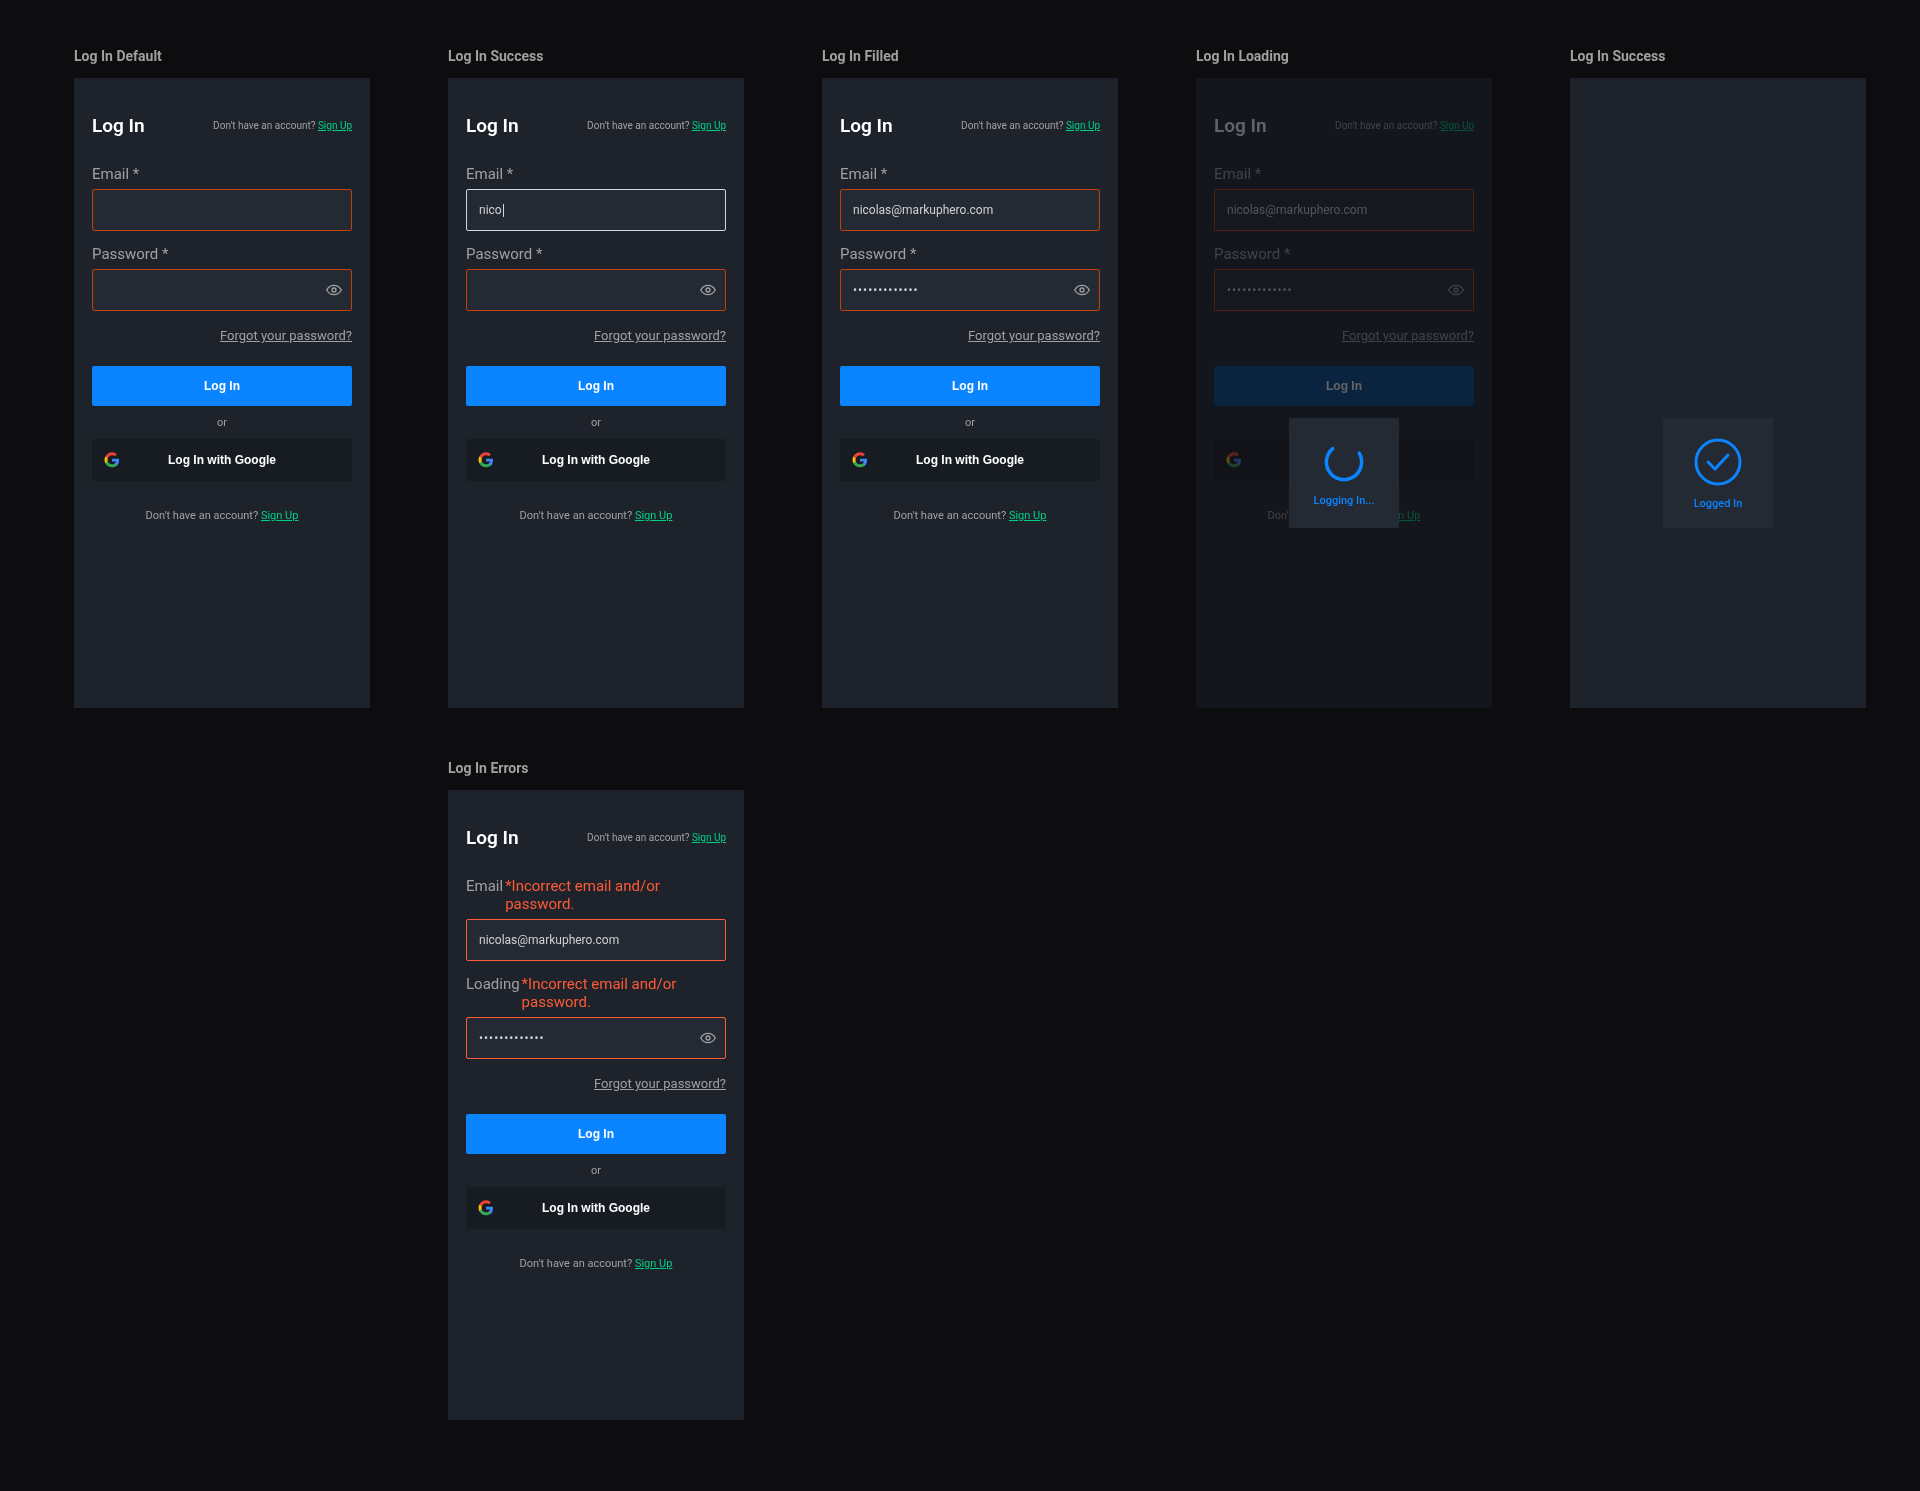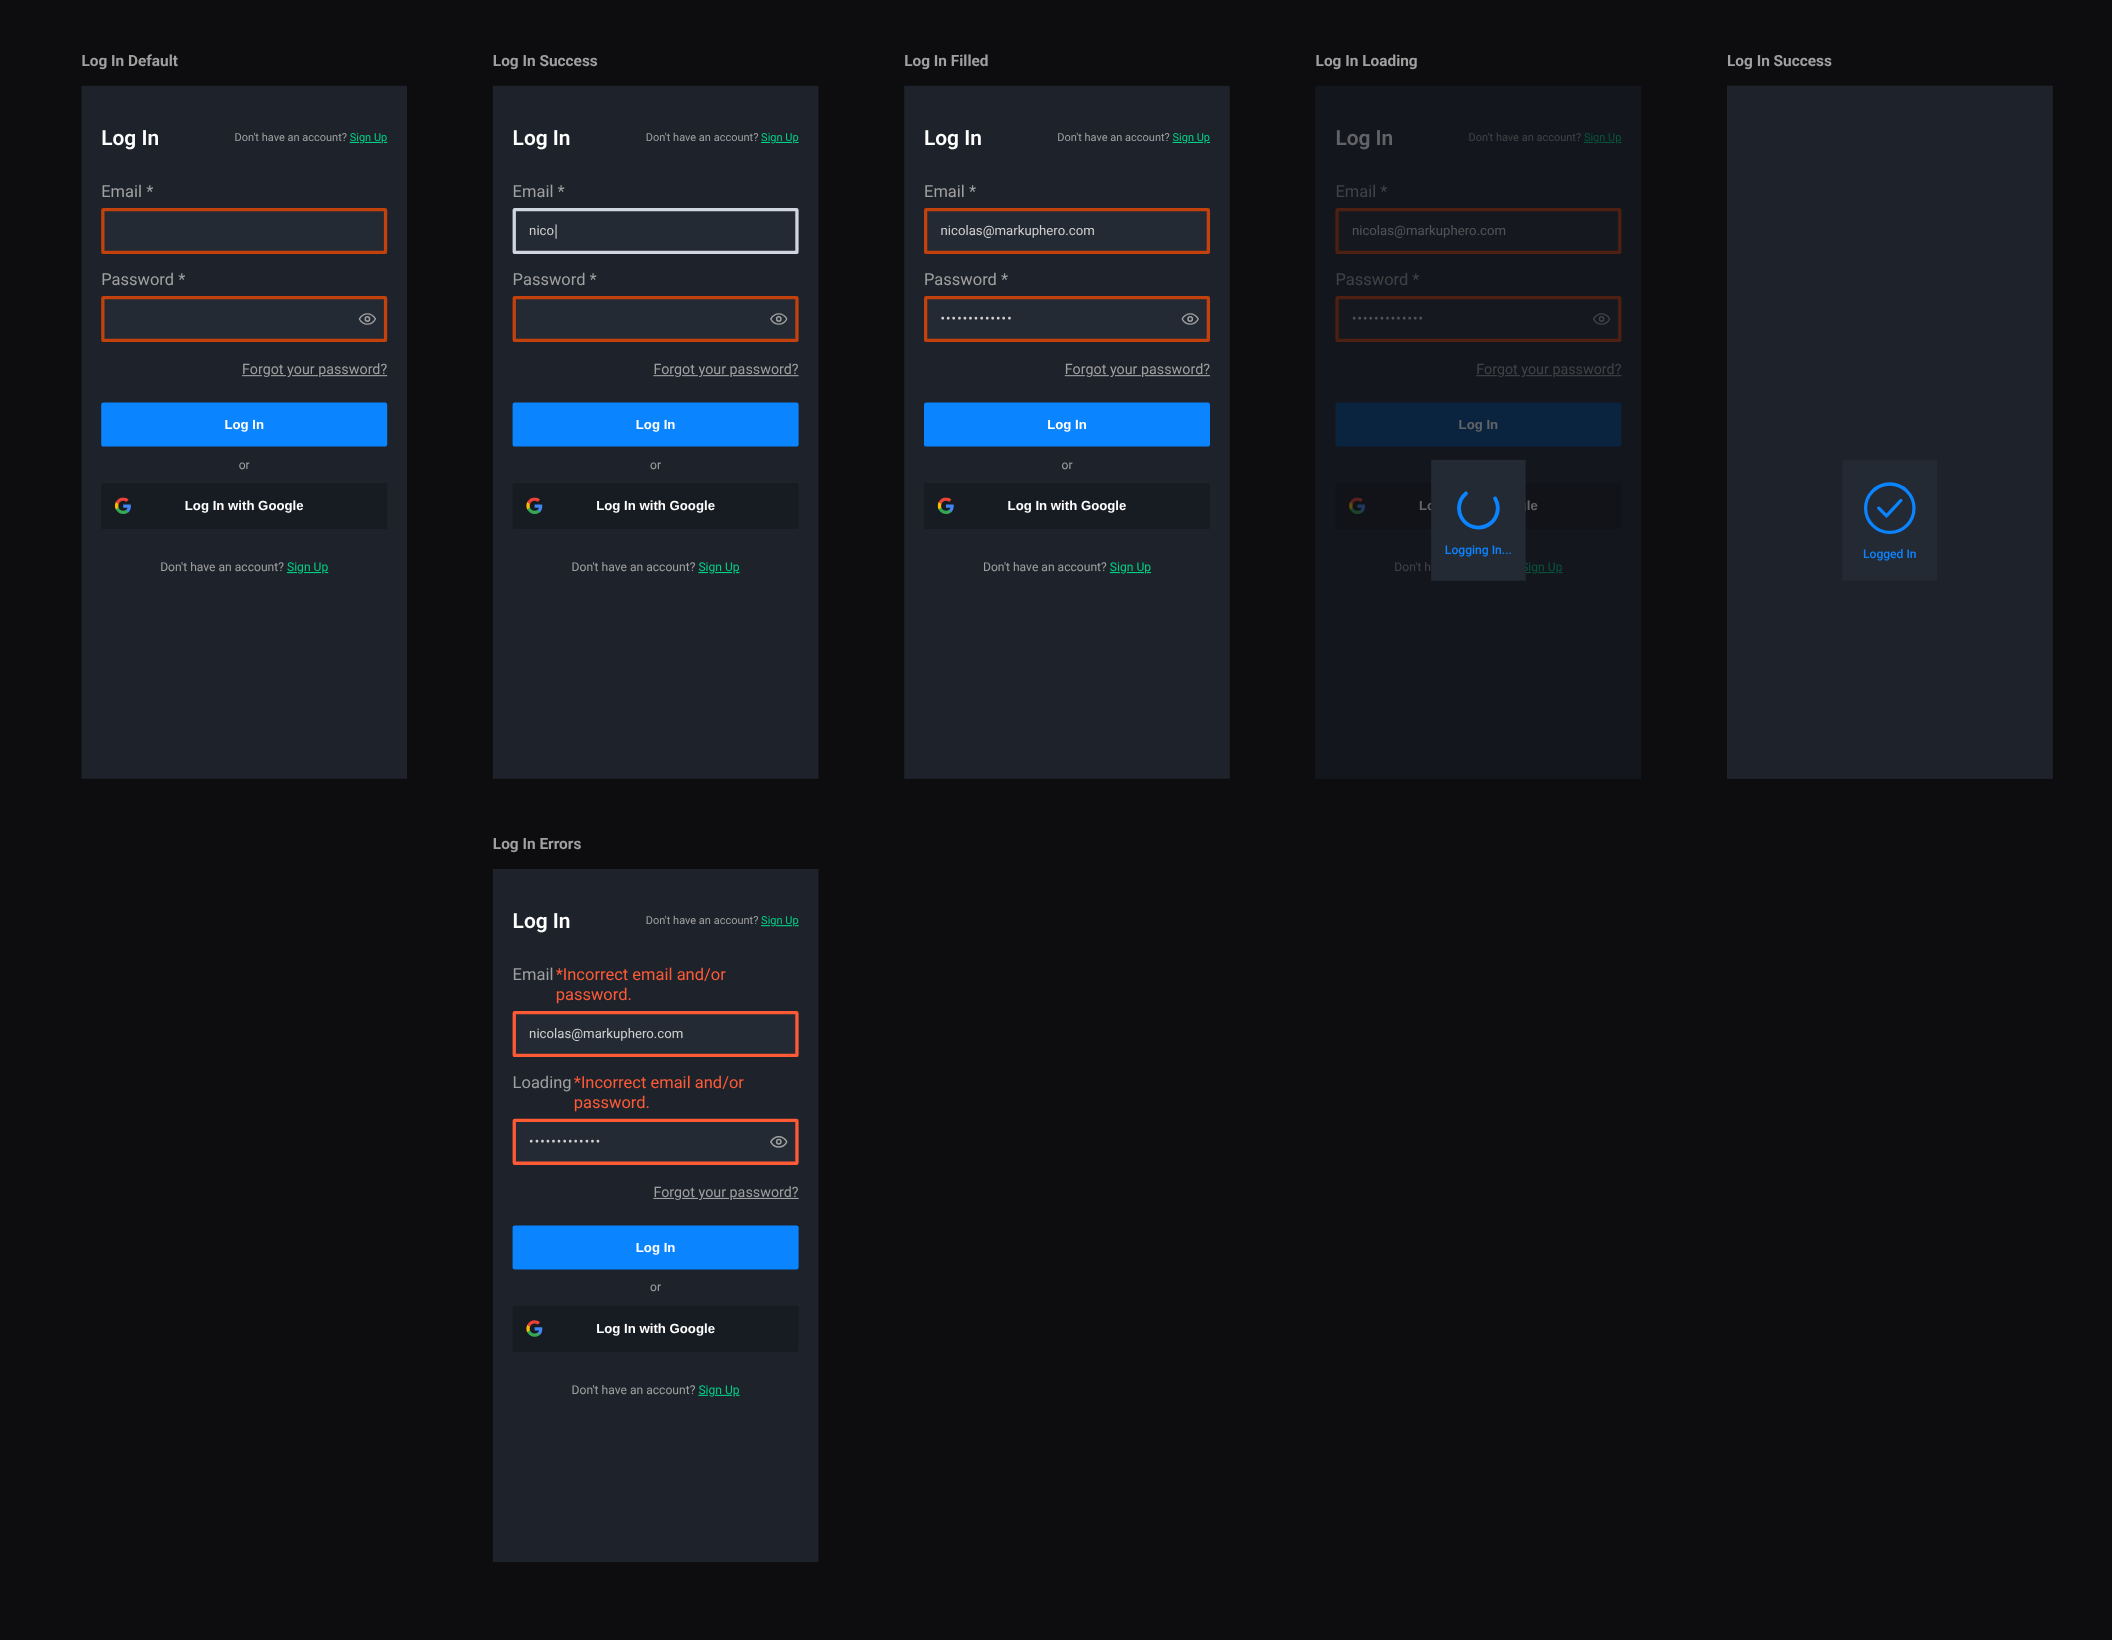--- a/index.html
+++ b/index.html
@@ -58,21 +58,21 @@
     color: #ff5a36;
   }
   .input-wrap {
     position: relative;
     margin-bottom: 14px;
   }
   .input {
     width: 100%;
     height: 42px;
     background: #242a33;
-    border: 3px solid #c2410c;
+    border: 1px solid #c2410c;
     border-radius: 2px;
     color: #d0d0d0;
     font-size: 12px;
     padding: 0 12px;
     outline: none;
   }
   .input.focused {
     border-color: #cfd6e0;
   }
   .input.error {
@@ -157,21 +157,21 @@
   .dim-overlay {
     position: absolute;
     inset: 0;
     background: rgba(14,16,20,0.65);
   }
   .modal {
     position: absolute;
     left: 50%;
     top: 340px;
     transform: translateX(-50%);
-    width: 86px;
+    width: 110px;
     height: 110px;
     background: #242a33;
     display: flex;
     flex-direction: column;
     align-items: center;
     justify-content: center;
     gap: 10px;
   }
   .modal-label {
     font-size: 11px;

